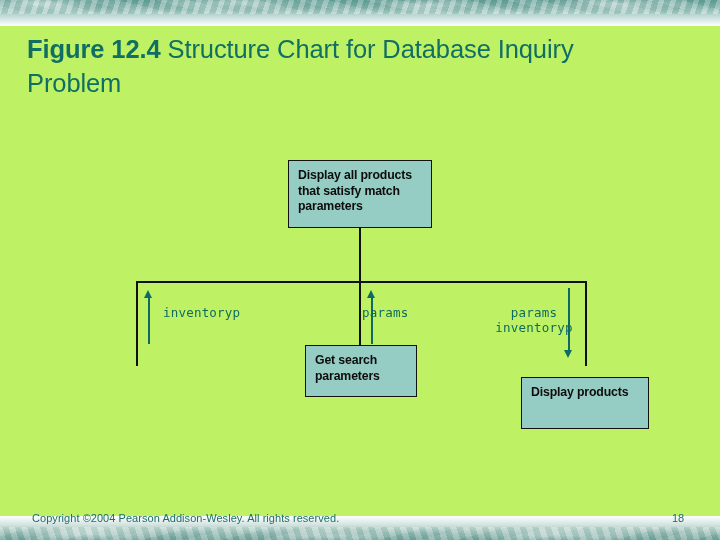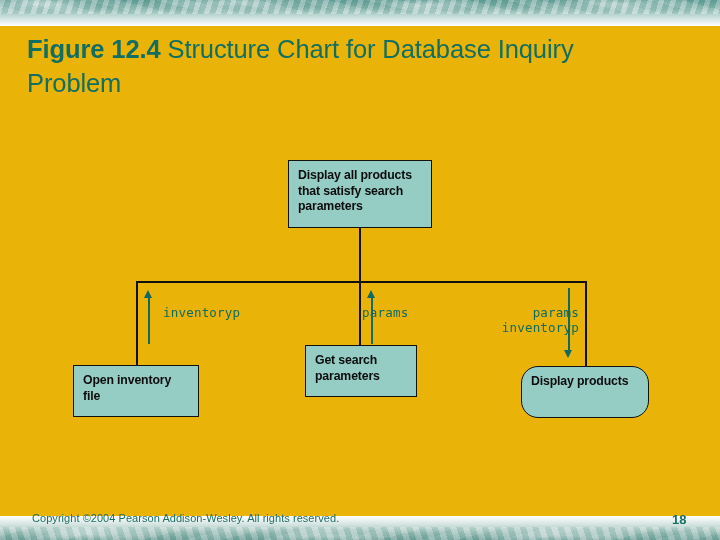--- a/index.html
+++ b/index.html
@@ -5,21 +5,21 @@
   html, body {
     margin: 0;
     padding: 0;
     background: #ffffff;
   }
   #slide {
     position: relative;
     width: 720px;
     height: 540px;
     overflow: hidden;
-    background: #eab308;
+    background: #bef264;
     font-family: "Liberation Sans", sans-serif;
   }
 
   
   .band {
     position: absolute;
     left: 0;
     width: 720px;
     pointer-events: none;
   }
@@ -96,21 +96,21 @@
     line-height: 15.5px;
     padding: 7px 9px 5px 9px;
     font-weight: 600;
     letter-spacing: -0.15px;
   }
   .node span { display: block; }
 
   #node-root  { left: 288px; top: 160px; width: 144px; height: 68px; }
   #node-open  { left: 73px;  top: 365px; width: 126px; height: 52px; }
   #node-get   { left: 305px; top: 345px; width: 112px; height: 52px; }
-  #node-disp  { left: 521px; top: 366px; width: 128px; height: 52px; border-radius: 17px; }
+  #node-disp  { left: 521px; top: 377px; width: 128px; height: 52px; }
 
   .line {
     position: absolute;
     background: #111111;
   }
   .vline { width: 1.8px; }
   .hline { height: 1.8px; }
 
   
   #trunk      { left: 359px; top: 228px; height: 54px; }
@@ -124,21 +124,21 @@
   
   .couple {
     position: absolute;
     color: #0f6b62;
     font-family: "DejaVu Sans Mono", "Liberation Mono", monospace;
     font-size: 12.5px;
     line-height: 14.5px;
     letter-spacing: 0.2px;
     white-space: nowrap;
   }
-  .couple span { display: block; }
+  .couple span { display: block; text-align: center; }
   .couple-arrow {
     position: absolute;
     width: 12px;
   }
   .couple-arrow .shaft {
     position: absolute;
     left: 5px;
     width: 1.6px;
     background: #0f6b62;
   }
@@ -171,22 +171,22 @@
     top: 512px;
     color: #1b6f66;
     font-size: 11px;
     letter-spacing: 0.05px;
   }
   #footer-page {
     position: absolute;
     left: 672px;
     top: 512px;
     color: #1b6f66;
-    font-size: 13px;
-    font-weight: bold;
+    font-size: 11px;
+    font-weight: normal;
   }
 </style>
 </head>
 <body>
 
 <div id="slide">
 
   <div class="band band-top"></div>
   <div class="band band-bottom"></div>
 
@@ -195,28 +195,24 @@
   <div id="diagram">
 
     <div class="line vline" id="trunk"></div>
     <div class="line hline" id="bar"></div>
     <div class="line vline" id="drop-left"></div>
     <div class="line vline" id="drop-mid"></div>
     <div class="line vline" id="drop-right"></div>
 
     <div class="node" id="node-root">
       <span>Display all products</span>
-      <span>that satisfy search</span>
+      <span>that satisfy match</span>
       <span>parameters</span>
     </div>
 
-    <div class="node" id="node-open">
-      <span>Open inventory</span>
-      <span>file</span>
-    </div>
 
     <div class="node" id="node-get">
       <span>Get search</span>
       <span>parameters</span>
     </div>
 
     <div class="node" id="node-disp">
       <span>Display products</span>
     </div>
 

